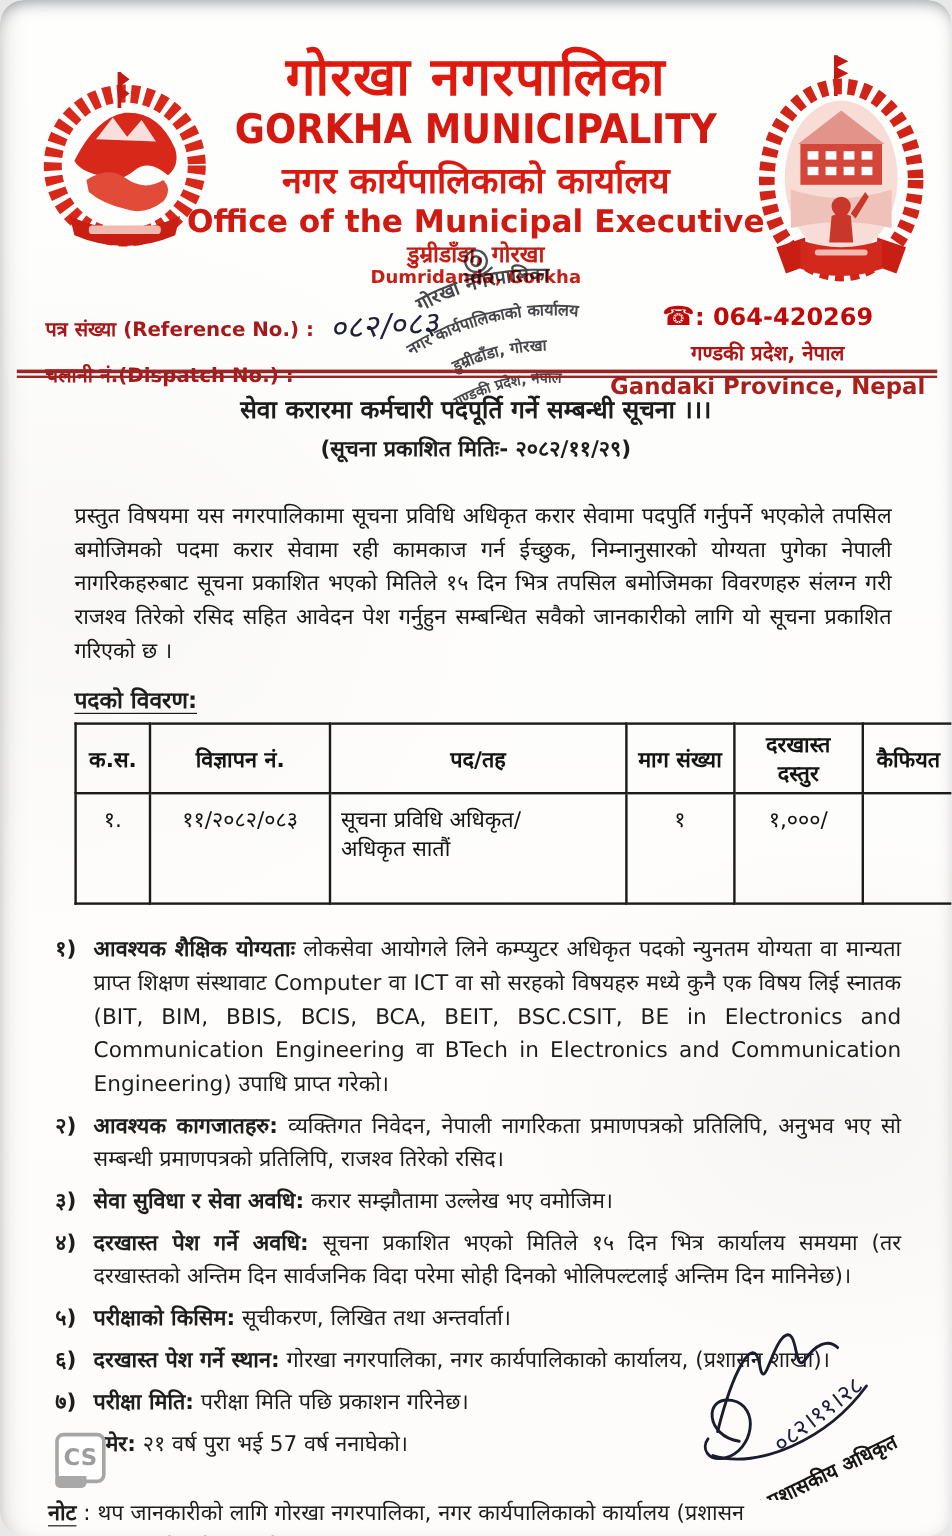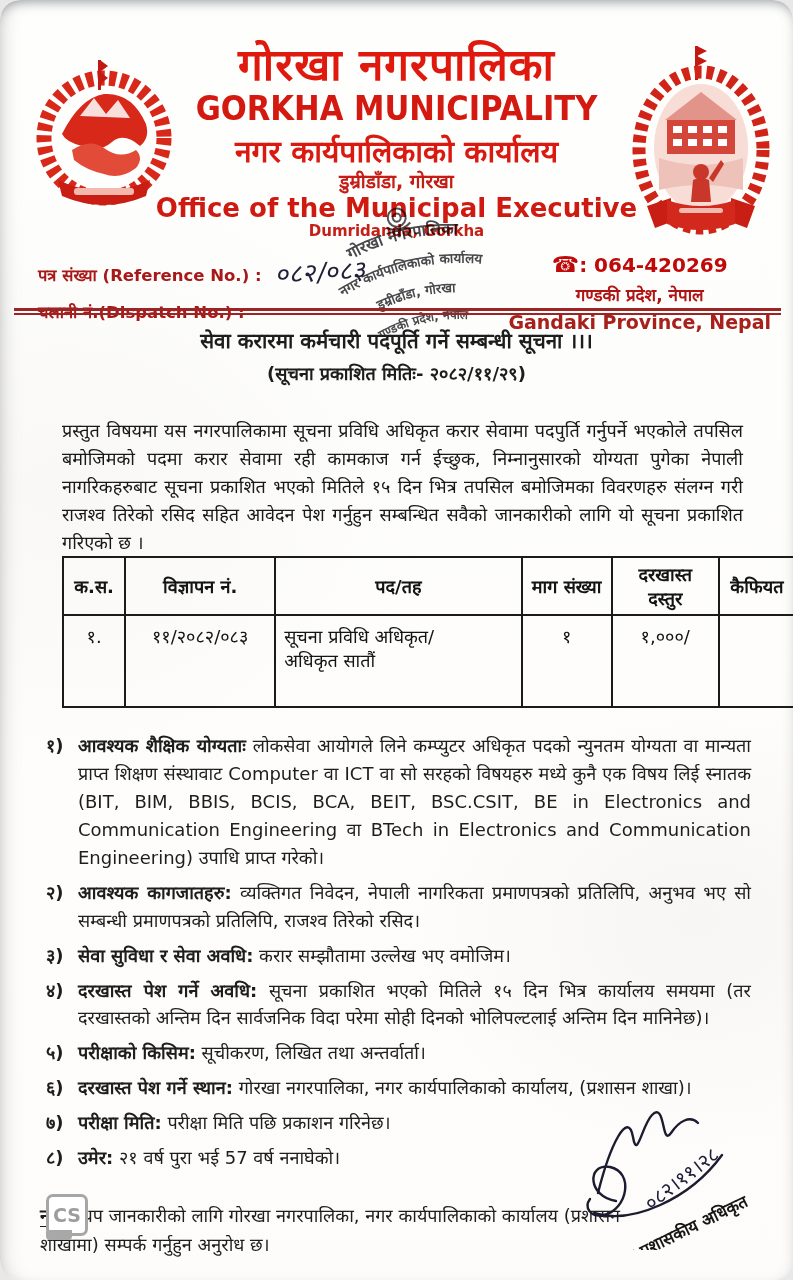--- a/index.html
+++ b/index.html
@@ -126,22 +126,22 @@
         <path d="M22 166 L46 158 L46 182 L30 188 Z" fill="#c81e14"></path>
         <path d="M130 166 L106 158 L106 182 L122 188 Z" fill="#c81e14"></path>
         <path d="M42 160 Q76 172 110 160 L110 184 Q76 196 42 184 Z" fill="#d2291c"></path>
         <rect x="54" y="168" width="44" height="5" rx="2.5" fill="#f3b8ae"></rect>
       </g>
     </svg>
 
     <div class="hdr-line hdr-np-main">गोरखा नगरपालिका</div>
     <div class="hdr-line hdr-en-main">GORKHA MUNICIPALITY</div>
     <div class="hdr-line hdr-np-sub">नगर कार्यपालिकाको कार्यालय</div>
+    <div class="hdr-line hdr-en-sub">Office of the Municipal Executive</div>
     <div class="hdr-line hdr-addr-np">डुम्रीडाँडा, गोरखा</div>
-    <div class="hdr-line hdr-en-sub">Office of the Municipal Executive</div>
     <div class="hdr-line hdr-addr-en">Dumridanda, Gorkha</div>
   </div>
 
   <div class="phone-block">
     <div class="phone-line">
       <span class="phone-icon">☎</span><span>: 064-420269</span>
     </div>
     <div class="province-np">गण्डकी प्रदेश, नेपाल</div>
     <div class="province-en">Gandaki Province, Nepal</div>
   </div>
@@ -179,20 +179,21 @@
       <div class="l2"></div>
   </div>
 
   <div class="content">
 
     <div class="notice-title">सेवा करारमा कर्मचारी पदपूर्ति गर्ने सम्बन्धी सूचना ।।।</div>
     <div class="notice-date">(सूचना प्रकाशित मितिः- २०८२/११/२९)</div>
 
     <p class="body-par">प्रस्तुत विषयमा यस नगरपालिकामा सूचना प्रविधि अधिकृत करार सेवामा पदपुर्ति गर्नुपर्ने भएकोले तपसिल बमोजिमको पदमा करार सेवामा रही कामकाज गर्न ईच्छुक, निम्नानुसारको योग्यता पुगेका नेपाली नागरिकहरुबाट सूचना प्रकाशित भएको मितिले १५ दिन भित्र तपसिल बमोजिमका विवरणहरु संलग्न गरी राजश्व तिरेको रसिद सहित आवेदन पेश गर्नुहुन सम्बन्धित सवैको जानकारीको लागि यो सूचना प्रकाशित गरिएको छ ।</p>
 
+    <div class="section-label">पदको विवरण:</div>
 
     <table class="post-table">
       <colgroup>
         <col style="width:58px">
           <col style="width:140px">
           <col style="width:230px">
         <col style="width:84px">
           <col style="width:100px">
           <col style="width:70px">
       </colgroup>

